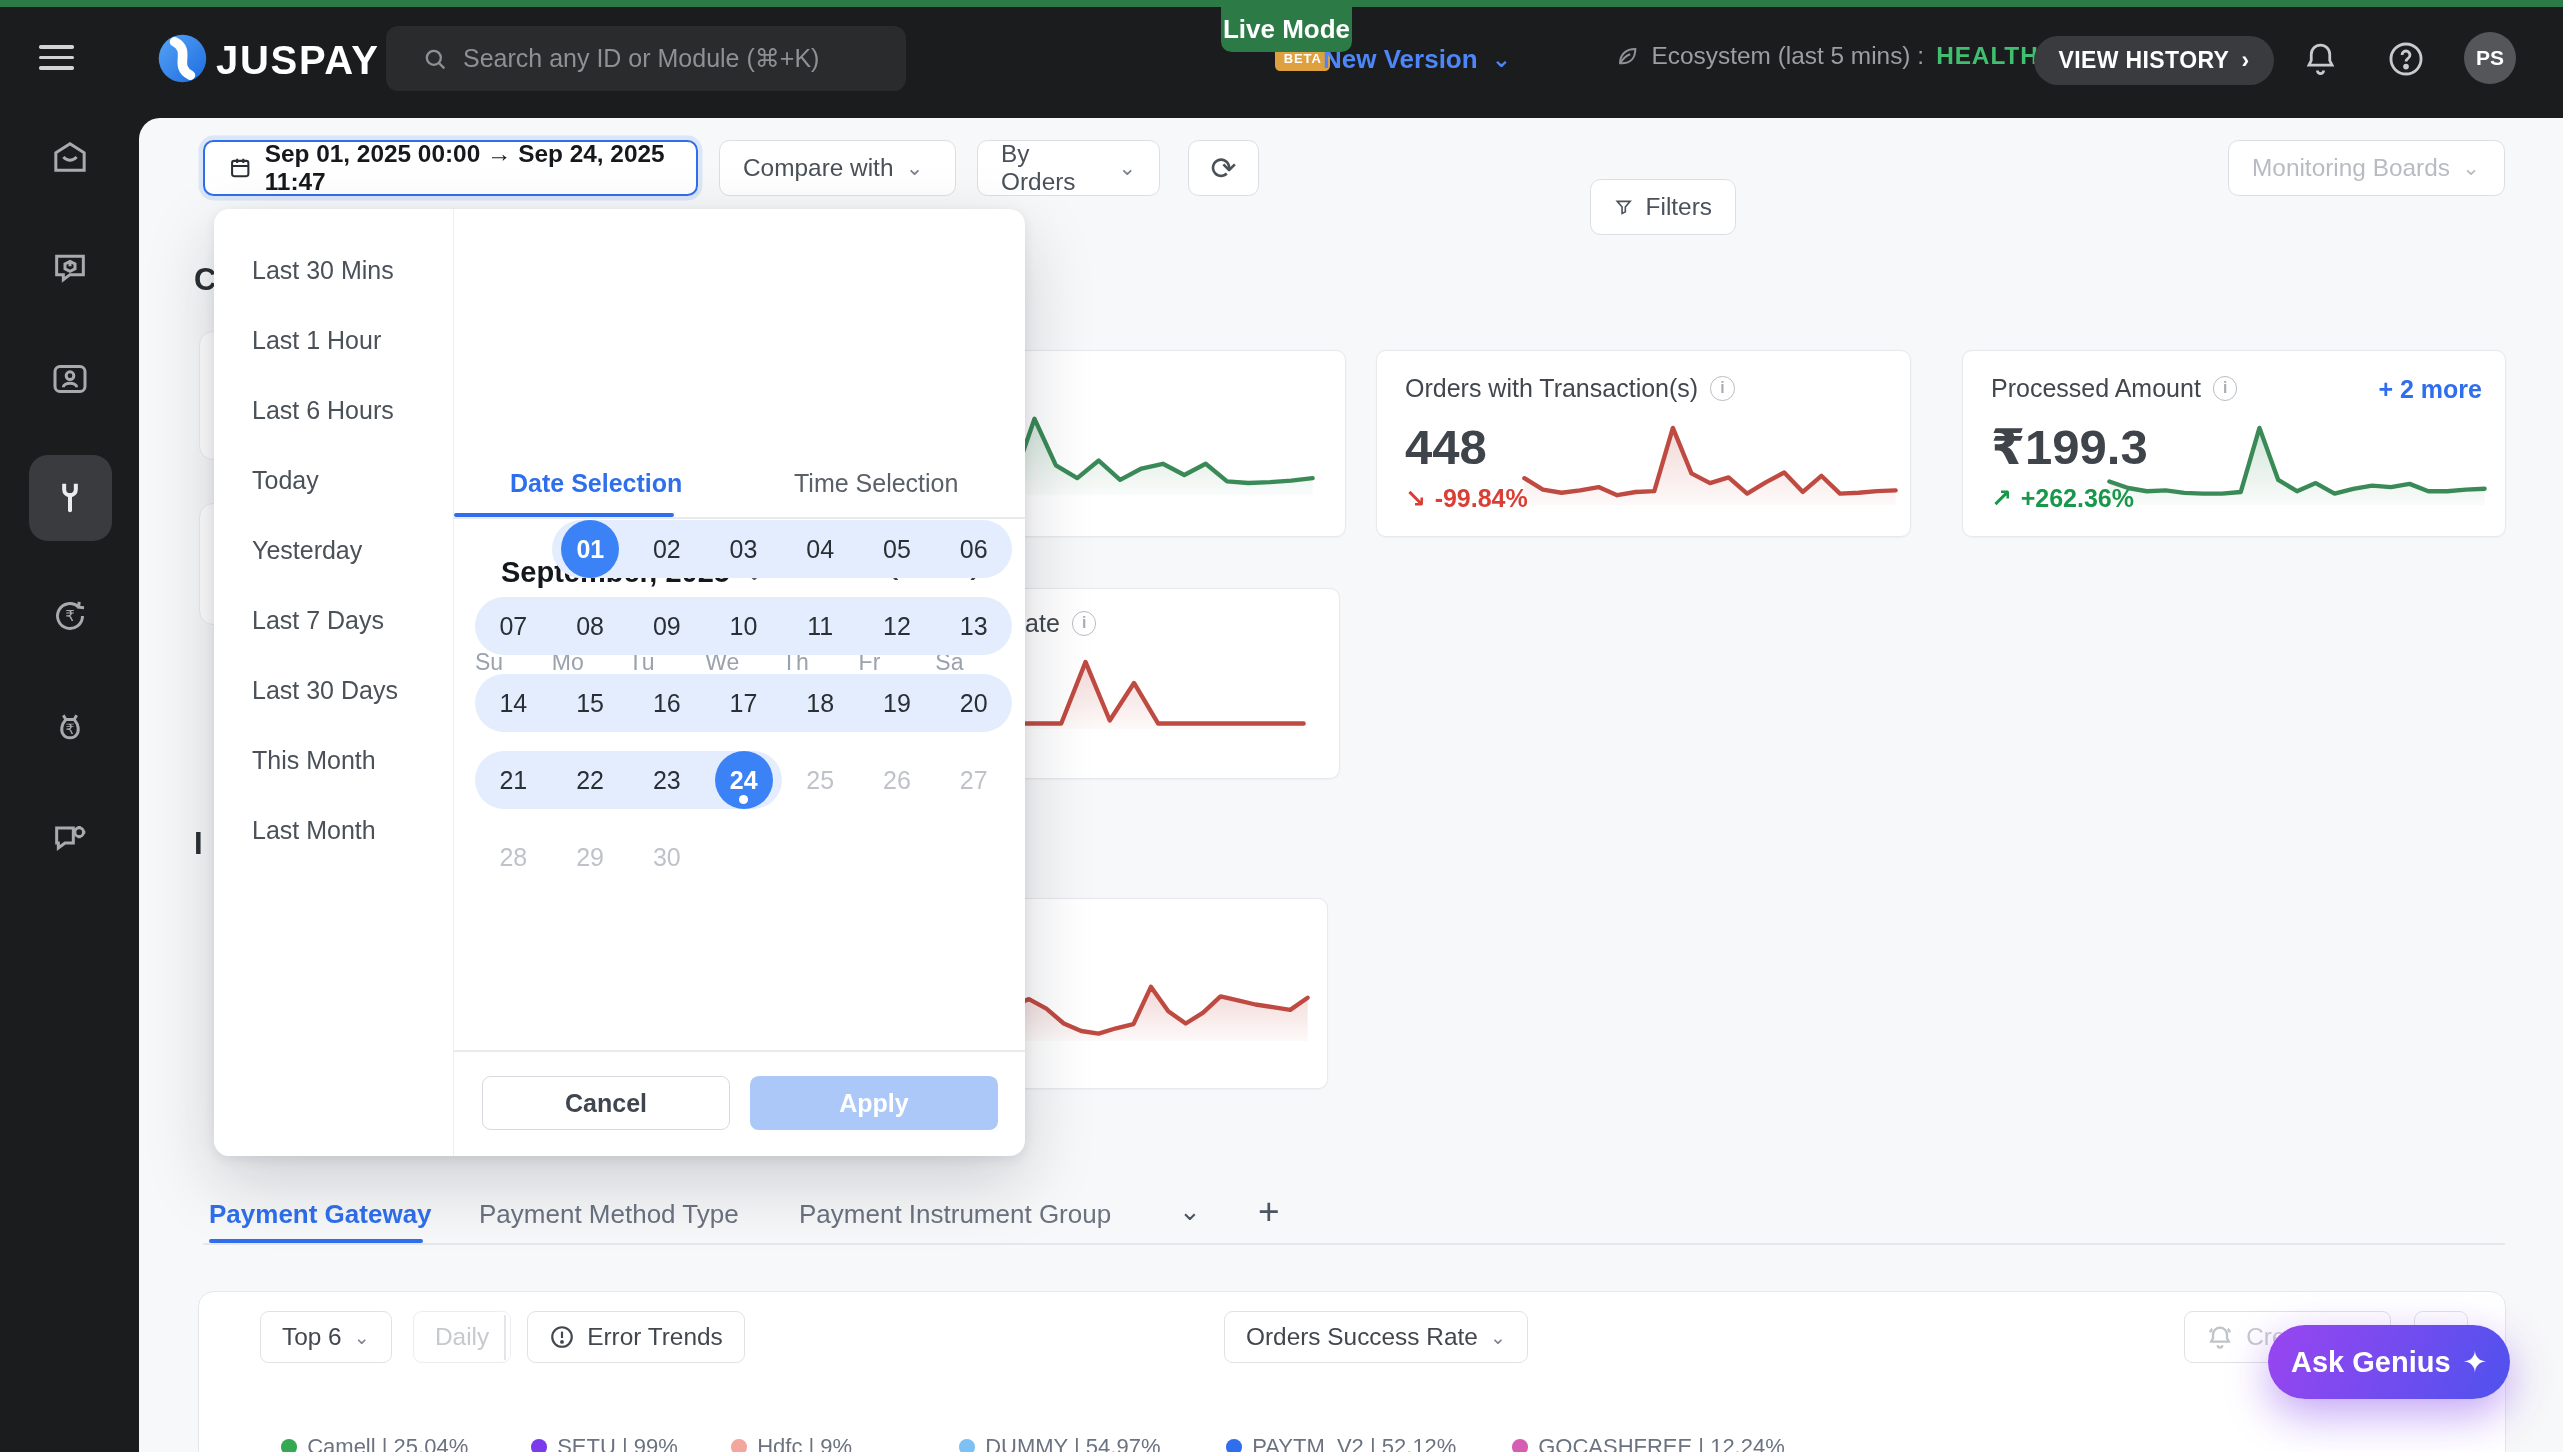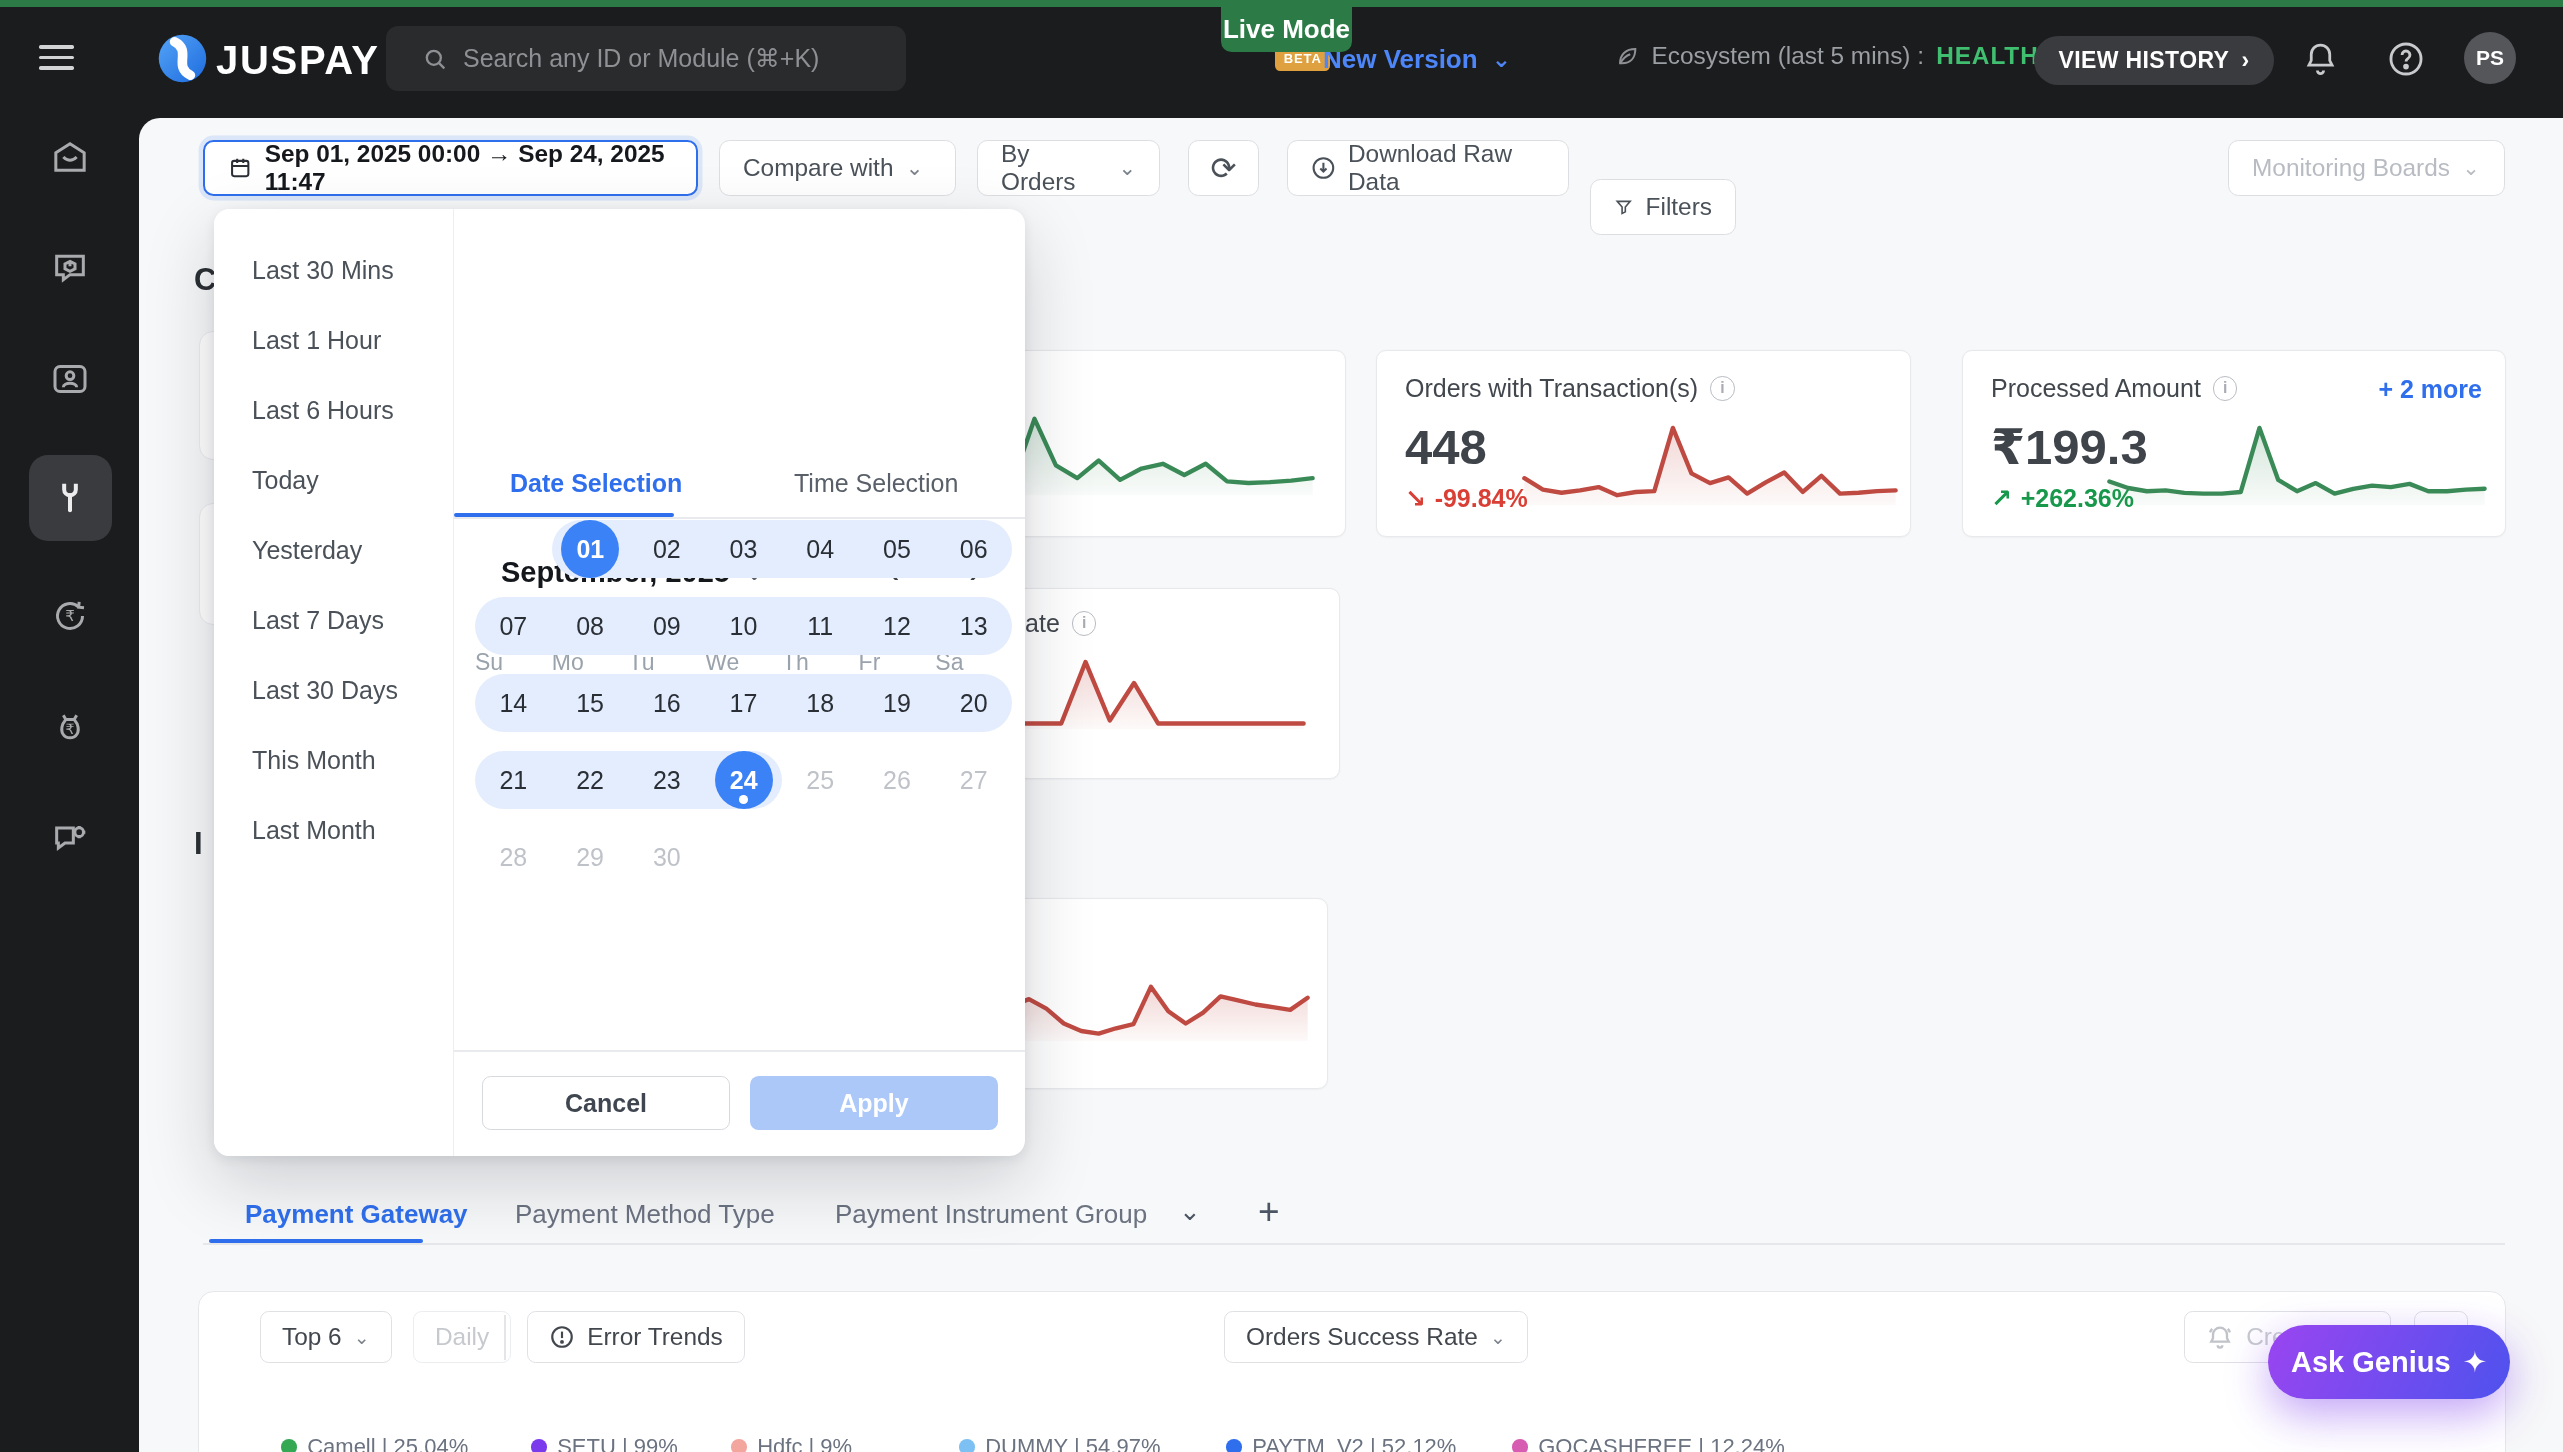--- a/index.html
+++ b/index.html
@@ -80,21 +80,21 @@
   .day.r-end { border-radius:0 29px 29px 0; }
   .day.out { color:#bfc3c9; }
   .day .circ { position:absolute; left:9.6px; top:0; width:58px; height:58px; line-height:58px; background:#3b82f6; border-radius:50%; color:#fff; font-weight:600; z-index:1; }
   .day .seldot { position:absolute; left:50%; bottom:5.2px; margin-left:-4.4px; width:8.7px; height:8.7px; background:#fff; border-radius:50%; z-index:2; }
   .dp-footer-line { position:absolute; left:240px; top:841px; width:571px; height:1.7px; background:#e8eaed; }
   .dp-btn { position:absolute; top:867px; width:248px; height:54px; border-radius:8.7px; font-size:25px; font-weight:600; display:flex; align-items:center; justify-content:center; cursor:pointer; }
   .dp-cancel { left:268px; background:#fff; border:1.7px solid #d6d9dd; color:#3f4650; }
   .dp-apply { left:536px; background:#abc8f8; color:#fff; }
 
   
-  .btab { position:absolute; top:1199px; font-size:26px; cursor:pointer; z-index:1;margin-left:36px; }
+  .btab { position:absolute; top:1199px; font-size:26px; cursor:pointer; z-index:1; }
   .btab.active { color:#2f6fed; font-weight:700; }
   .btab.idle { color:#6b7280; font-weight:500; }
   .btab-underline { position:absolute; left:209px; top:1239px; width:214px; height:4.4px; background:#2f6fed; border-radius:2.6px; z-index:1; }
   .btab-border { position:absolute; left:203px; top:1243px; width:2302px; height:1.7px; background:#e5e7eb; z-index:1; }
   .tabs-more { position:absolute; left:1179px; top:1196px; font-size:26px; color:#4b5563; cursor:pointer; z-index:1; }
   .tabs-plus { position:absolute; left:1258px; top:1191px; font-size:37px; font-weight:300; color:#4b5563; cursor:pointer; z-index:1; }
 
   
   .bottomcard { position:absolute; left:198px; top:1291px; width:2308px; height:314px; background:#fff; border:1.7px solid #e5e7eb; border-radius:15.7px; z-index:1; }
   .pbtn { position:absolute; top:1311px; height:52px; background:#fff; border:1.7px solid #dfe1e5; border-radius:8.7px; display:flex; align-items:center; gap:12.2px; padding:0 21px; font-size:24.4px; color:#42474e; cursor:pointer; z-index:2; }
@@ -218,27 +218,20 @@
       <span>Compare with</span>
       <span class="chev">⌄</span>
     </div>
   <div class="btn" style="left:977px; width:183px;">
       <span>By Orders</span>
       <span class="chev">⌄</span>
     </div>
   <div class="btn" style="left:1188px; width:71px; justify-content:center; font-size:31px; color:#4a5158;">
       <span>⟳</span>
     </div>
-  <div class="btn" style="left:1287px; width:282px;">
-    <svg width="28" height="28" viewBox="0 0 24 24" fill="none" stroke="#4a5158" stroke-width="2">
-        <circle cx="12" cy="12" r="9.5"></circle>
-        <path d="M12 7v8M9 12.5l3 3 3-3"></path>
-      </svg>
-    <span>Download Raw Data</span>
-  </div>
   <div class="btn" style="left:1590px; width:146px;margin-top:39px;">
     <svg width="26" height="26" viewBox="0 0 24 24" fill="none" stroke="#4a5158" stroke-width="2">
         <path d="M4 5h16l-6 7v6l-4 2v-8L4 5z"></path>
       </svg>
     <span>Filters</span>
   </div>
   <div class="btn ghostbtn" style="left:2228px; width:277px;">
       <span>Monitoring Boards</span>
       <span class="chev" style="color:#b8bcc2">⌄</span>
     </div>

